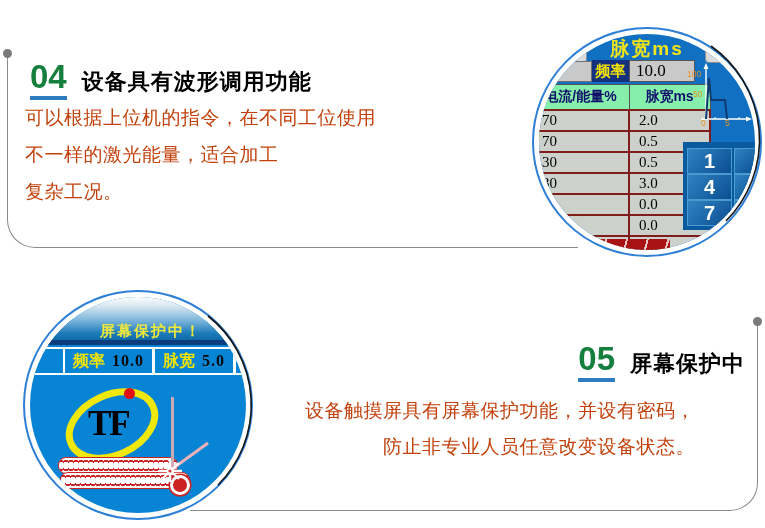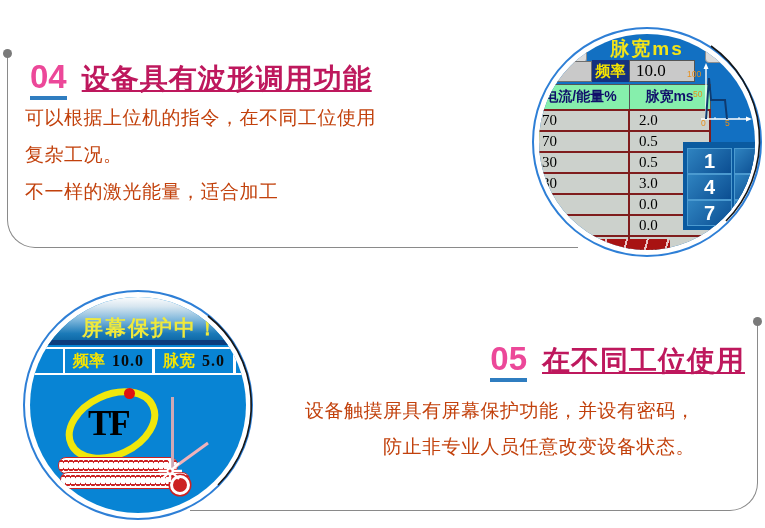--- a/index.html
+++ b/index.html
@@ -11,23 +11,23 @@
   .frame-top{left:7px;top:57px;width:570px;height:190px;
     border-left:1px solid #8a8a8a;border-bottom:1px solid #8a8a8a;border-bottom-left-radius:28px;}
   .frame-bot{left:190px;top:325px;width:567px;height:185px;
     border-right:1px solid #8a8a8a;border-bottom:1px solid #8a8a8a;border-bottom-right-radius:28px;}
   .dot{width:9px;height:9px;border-radius:50%;background:#7a7a7a;}
   .dot-top{left:3px;top:49px;}
   .dot-bot{left:753px;top:317px;}
 
   
   .heading{display:flex;align-items:flex-end;white-space:nowrap;}
-  .hnum{position:relative;font-size:33px;font-weight:bold;color:#ec4899;line-height:1;}
+  .hnum{position:relative;font-size:33px;font-weight:bold;color:#15803d;line-height:1;}
   .hnum .u{position:absolute;left:0;right:0;bottom:-7px;height:4px;background:#2f7dc0;}
-  .httl{margin-left:15px;font-size:28px;font-weight:bold;color:#be185d;letter-spacing:1px;line-height:1.05;text-decoration:underline;}
+  .httl{margin-left:15px;font-size:22px;font-weight:bold;color:#000000;letter-spacing:1px;line-height:1.05;}
   .h04{left:30px;top:60px;}
   .h05{right:20px;top:318px;margin-top:24px;}
 
   .body-txt{font-size:19px;color:#c2410c;line-height:37px;letter-spacing:.5px;}
   .b04{left:25px;top:99px;}
   .b05{right:70px;top:393px;text-align:right;line-height:36px;margin-left:27px;}
 
   
   .circle{border-radius:50%;width:226px;height:226px;border:2px solid #2e7fd6;background:#fff;}
   .c-top{left:532px;top:27px;}
@@ -62,21 +62,21 @@
   .key.ghost{left:195px;width:22px;}
   .k1{top:114px;}.k4{top:140px;}.k7{top:166px;}
   .redbtn{left:57px;top:205px;width:74px;height:14px;background:#a81212;border-radius:3px;
     background-image:repeating-linear-gradient(105deg,transparent 0 9px,rgba(255,255,255,.75) 9px 11px,transparent 11px 20px);}
   .chart-svg{left:146px;top:28px;}
 
   
   .banner{left:0;top:0;width:100%;height:43px;
     background:linear-gradient(#fdfdfd 0%,#d7e6f0 22%,#79b4da 55%,#1b7ab8 85%,#0f6aa8 100%);
     display:flex;align-items:flex-end;justify-content:center;padding-left:26px;box-sizing:border-box;}
-  .banner span{font-size:21px;font-weight:bold;color:#efe93c;letter-spacing:2px;line-height:1.2;}
+  .banner span{font-size:15px;font-weight:bold;color:#efe93c;letter-spacing:2px;line-height:1.2;}
   .navyline{left:0;top:43px;width:100%;height:5px;background:#0d3c7c;}
   .prow{left:0;top:50px;width:100%;height:24px;border-top:2px solid #fff;border-bottom:2px solid #fff;
     display:flex;box-sizing:content-box;}
   .prow .spacer{width:33px;border-right:2px solid #fff;}
   .pbox{display:flex;align-items:center;gap:7px;padding:0 8px;border-right:3px solid #fff;}
   .plabel{color:#f5e400;font-size:16px;font-weight:bold;}
   .pval{color:#0a0a0a;font-family:"Liberation Serif",serif;font-size:16px;font-weight:bold;letter-spacing:1px;}
   .tf-text{left:58px;top:107px;font-size:35px;font-weight:bold;color:#000000;letter-spacing:-2px;
     font-family:"Liberation Serif",serif;}
   .tf-dot{left:94px;top:91px;width:11px;height:11px;border-radius:50%;background:#e01010;}
@@ -101,22 +101,22 @@
 
   <div class="abs heading h04">
     <span class="hnum">
       <span>04</span>
       <span class="u"></span>
     </span>
     <span class="httl">设备具有波形调用功能</span>
   </div>
   <div class="abs body-txt b04">
     <div>可以根据上位机的指令，在不同工位使用</div>
+    <div>不一样的激光能量，适合加工</div>
     <div>复杂工况。</div>
-    <div>不一样的激光能量，适合加工</div>
   </div>
 
   <div class="abs circle c-top">
     <div class="c-content">
       <div class="abs btnfrag bf-l"></div>
       <div class="abs pe-title">脉宽ms</div>
       <div class="abs btnfrag bf-r"></div>
 
       <div class="abs graybox"></div>
       <div class="abs freqlab">频率</div>
@@ -190,21 +190,21 @@
 
       <div class="abs redbtn"></div>
     </div>
   </div>
 
   <div class="abs heading h05">
     <span class="hnum">
       <span>05</span>
       <span class="u"></span>
     </span>
-    <span class="httl">在不同工位使用</span>
+    <span class="httl">屏幕保护中</span>
   </div>
   <div class="abs body-txt b05">
     <div>设备触摸屏具有屏幕保护功能，并设有密码，</div>
     <div>防止非专业人员任意改变设备状态。</div>
   </div>
 
   <div class="abs circle c-bot">
     <div class="c-content">
       <div class="abs banner">
         <span>屏幕保护中！</span>

